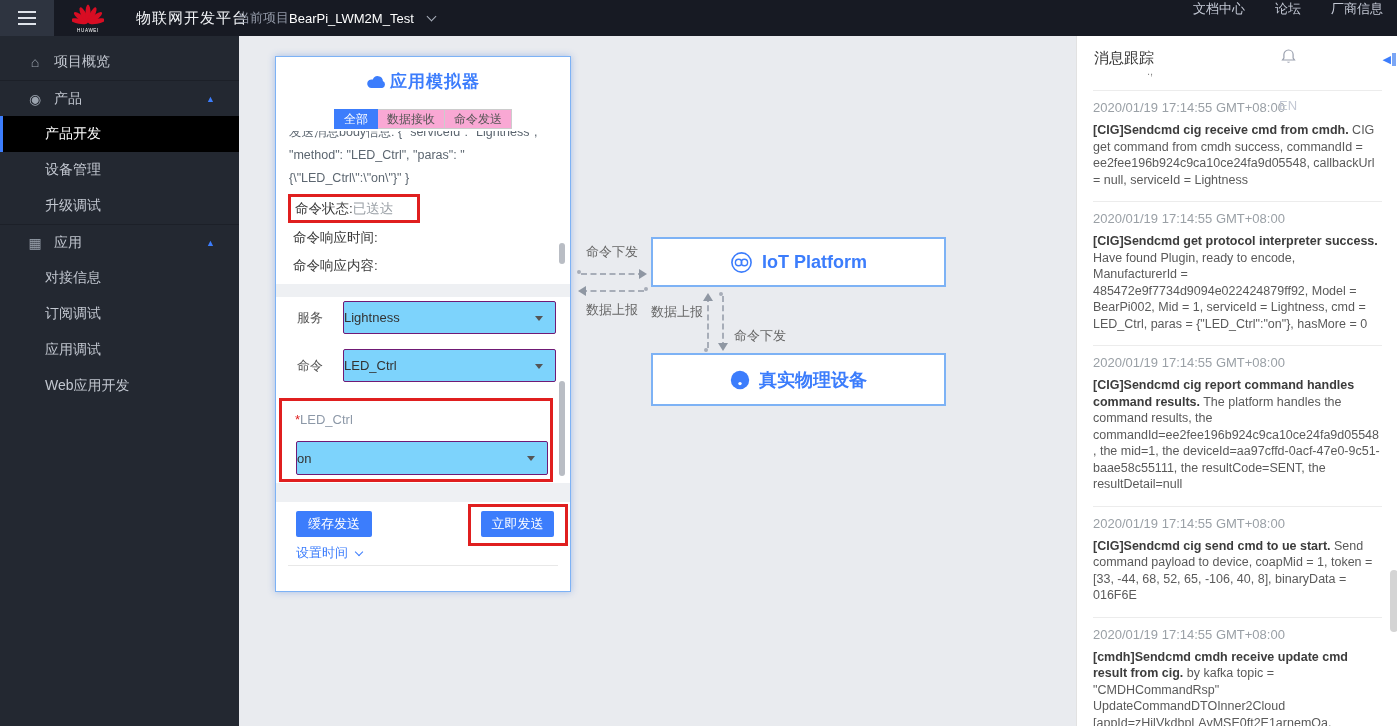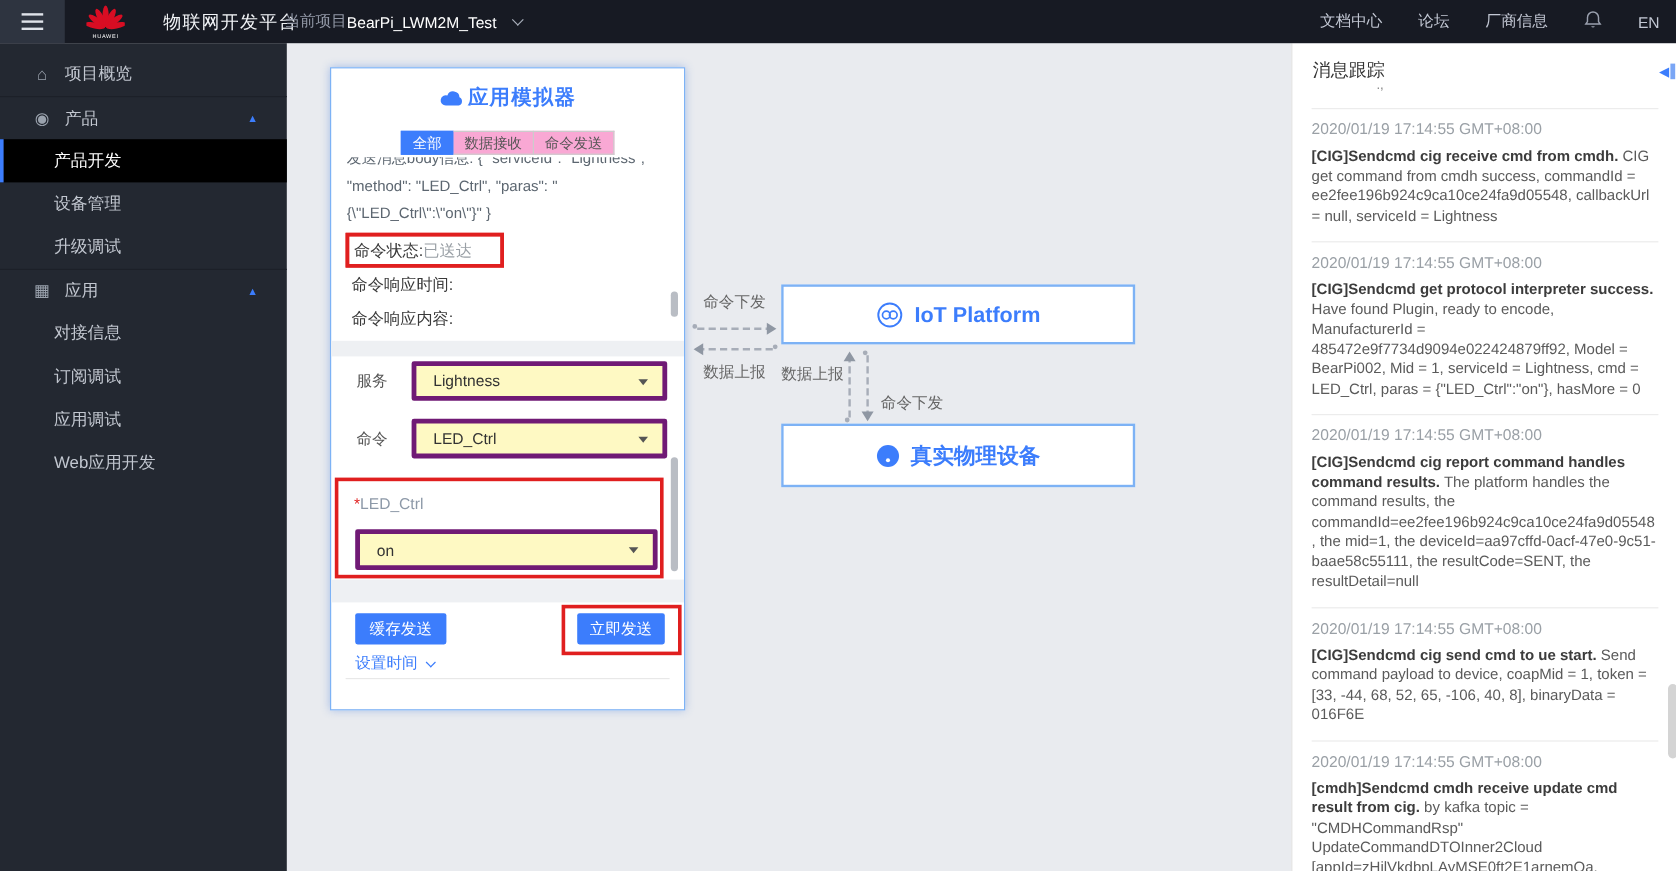--- a/index.html
+++ b/index.html
@@ -8,21 +8,21 @@
 
   
   .topbar{position:absolute;left:0;top:0;width:1397px;height:36px;background:#171a23;z-index:30;}
   .burger-box{position:absolute;left:0;top:0;width:54px;height:36px;background:#2e3440;display:flex;align-items:center;justify-content:center;cursor:pointer;}
   .burger{width:18px;height:2px;background:#dfe3ea;box-shadow:0 -6px 0 #dfe3ea,0 6px 0 #dfe3ea;}
   .hw-logo{position:absolute;left:72px;top:3px;width:32px;height:30px;}
   .brand{position:absolute;left:112px;top:0;height:36px;display:flex;align-items:center;color:#f2f4f7;font-size:15px;letter-spacing:1px;margin-left:24px;}
   .proj-label{position:absolute;left:237px;top:0;height:36px;display:flex;align-items:center;color:#9298a6;font-size:13px;}
   .proj-name{position:absolute;left:289px;top:0;height:36px;display:flex;align-items:center;color:#fff;font-size:13px;cursor:pointer;}
   .chev-down{display:inline-block;width:7px;height:7px;border-right:1.5px solid #aab0bc;border-bottom:1.5px solid #aab0bc;transform:rotate(45deg);margin-left:14px;margin-top:-4px;}
-  .topbar-right{position:absolute;right:14px;top:0;height:36px;display:flex;align-items:center;gap:30px;}
+  .topbar-right{position:absolute;right:14px;top:0;height:36px;display:flex;align-items:center;gap:30px;flex-direction:column;}
   .tb-link{color:#c3c8d4;font-size:13px;cursor:pointer;}
   .tb-lang{color:#c3c8d4;font-size:13px;cursor:pointer;}
   .bell{display:inline-block;cursor:pointer;}
 
   
   .sidebar{position:absolute;left:0;top:36px;width:239px;height:690px;background:#232831;z-index:20;}
   .sb-menu{padding-top:8px;}
   .sb-top,.sb-group,.sb-sub{height:36px;display:flex;align-items:center;color:#c2c7d0;font-size:14px;cursor:pointer;position:relative;}
   .sb-top,.sb-group{padding-left:25px;}
   .sb-sub{padding-left:45px;}
@@ -42,21 +42,21 @@
   .sim-tab + .sim-tab{border-left:none;}
   .sim-tab.active{background:#3c7dfc;border-color:#3c7dfc;color:#fff;}
   .sim-log{position:absolute;left:13px;top:74px;width:264px;height:66px;overflow:hidden;font-size:12.5px;color:#5c6670;line-height:23px;}
   .sim-log-inner{margin-top:-10px;word-wrap:break-word;}
   .cmd-status{position:absolute;left:12px;top:137px;width:132px;height:29px;border:3px solid #e01f1f;display:flex;align-items:center;padding-left:4px;font-size:13.5px;}
   .cmd-status .lab{color:#3a3a3a;}
   .cmd-status .val{color:#9aa0a6;}
   .sim-label-line{position:absolute;left:17px;font-size:13.5px;color:#3a3a3a;}
   .band{position:absolute;left:0;width:100%;background:#eef0f3;}
   .sim-form-label{position:absolute;left:21px;font-size:13px;color:#555;}
-  .sim-select{position:absolute;border:4px solid #701a75;border-radius:2px;background:#fef9c3;display:flex;align-items:center;padding-left:14px;font-size:13px;color:#333;cursor:pointer;}
+  .sim-select{position:absolute;border:1px solid #701a75;border-radius:2px;background:#7dd3fc;display:flex;align-items:center;font-size:13px;color:#333;cursor:pointer;}
   .sel-caret{position:absolute;right:12px;top:50%;margin-top:-2px;width:0;height:0;border-left:4px solid transparent;border-right:4px solid transparent;border-top:5px solid #555;}
   .red-box{position:absolute;border:3px solid #e01f1f;z-index:8;pointer-events:none;}
   .param-label{position:absolute;left:19px;top:355px;font-size:13px;color:#8d99a8;}
   .param-label .req{color:#e01f1f;}
   .sim-btn{position:absolute;height:26px;background:#3c7dfc;color:#fff;font-size:13px;border:none;border-radius:2px;display:flex;align-items:center;justify-content:center;cursor:pointer;}
   .set-time{position:absolute;left:20px;top:487px;color:#3c7dfc;font-size:13px;display:flex;align-items:center;cursor:pointer;}
   .set-time .chev{width:6px;height:6px;border-right:1.5px solid #3c7dfc;border-bottom:1.5px solid #3c7dfc;transform:rotate(45deg);margin-left:8px;margin-top:-3px;}
   .sim-divider{position:absolute;left:12px;top:508px;width:270px;height:1px;background:#e8e8e8;}
   .scroll-thumb{position:absolute;background:#b9bdc4;border-radius:3px;width:6px;cursor:pointer;}
 

